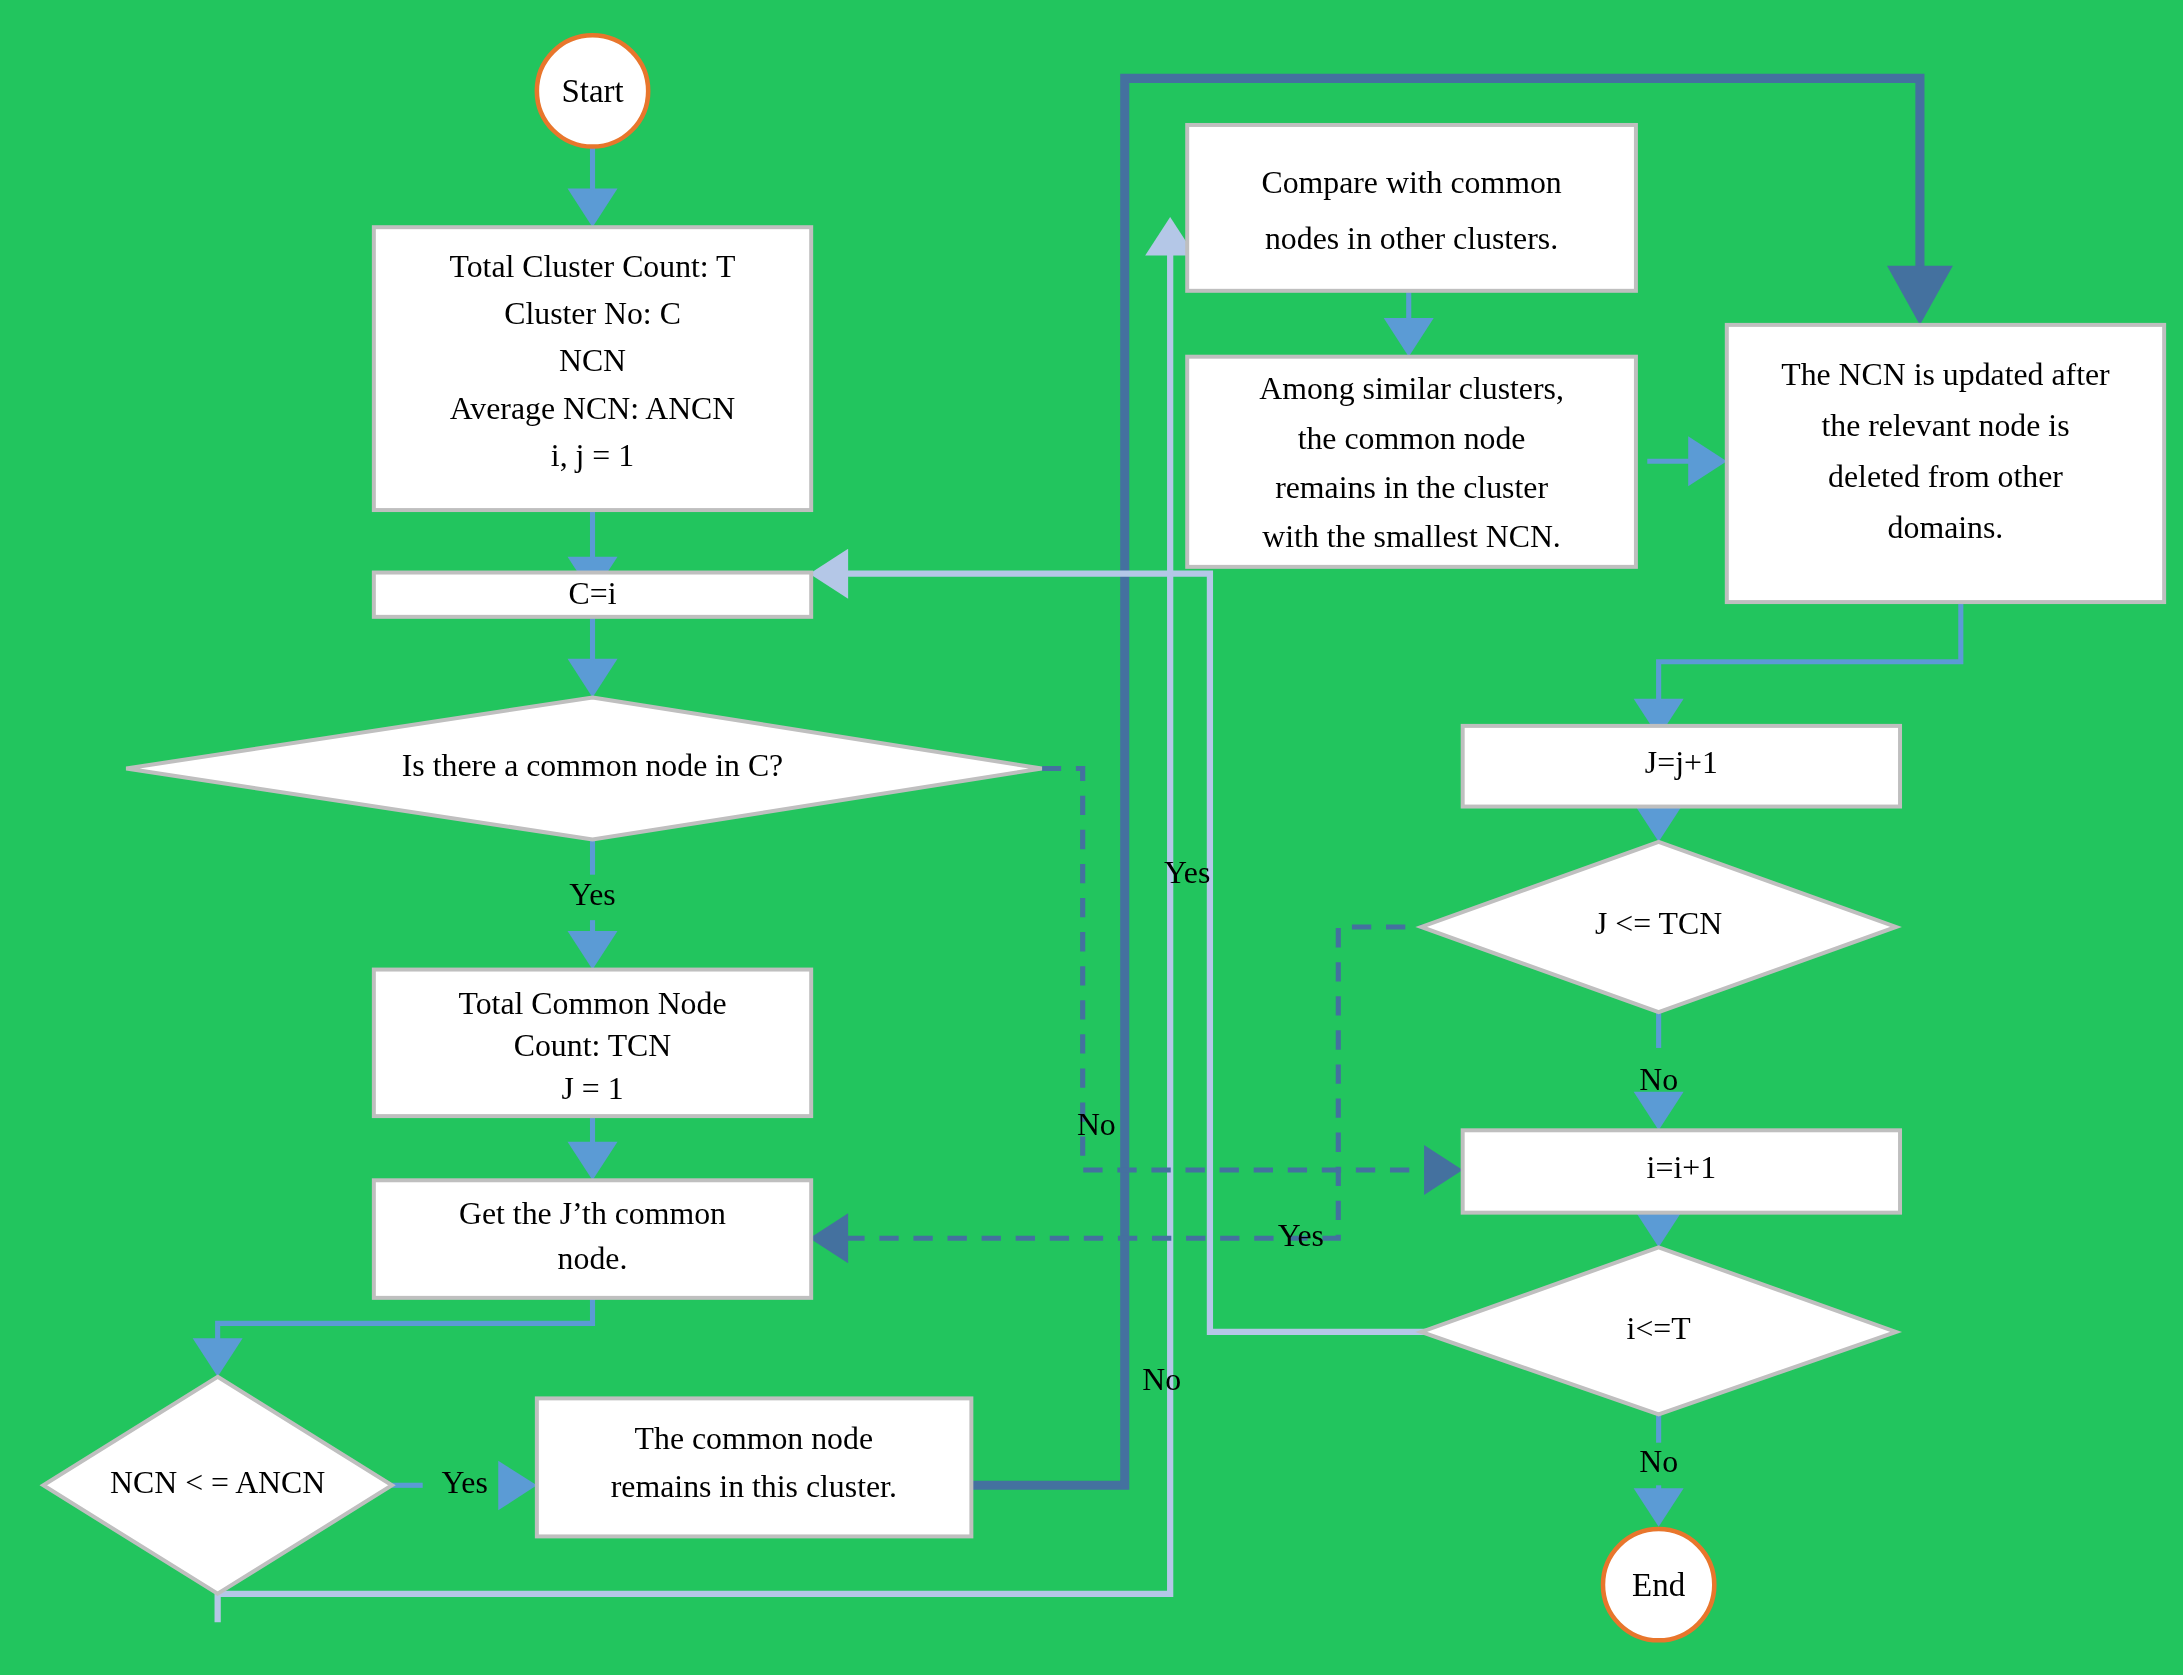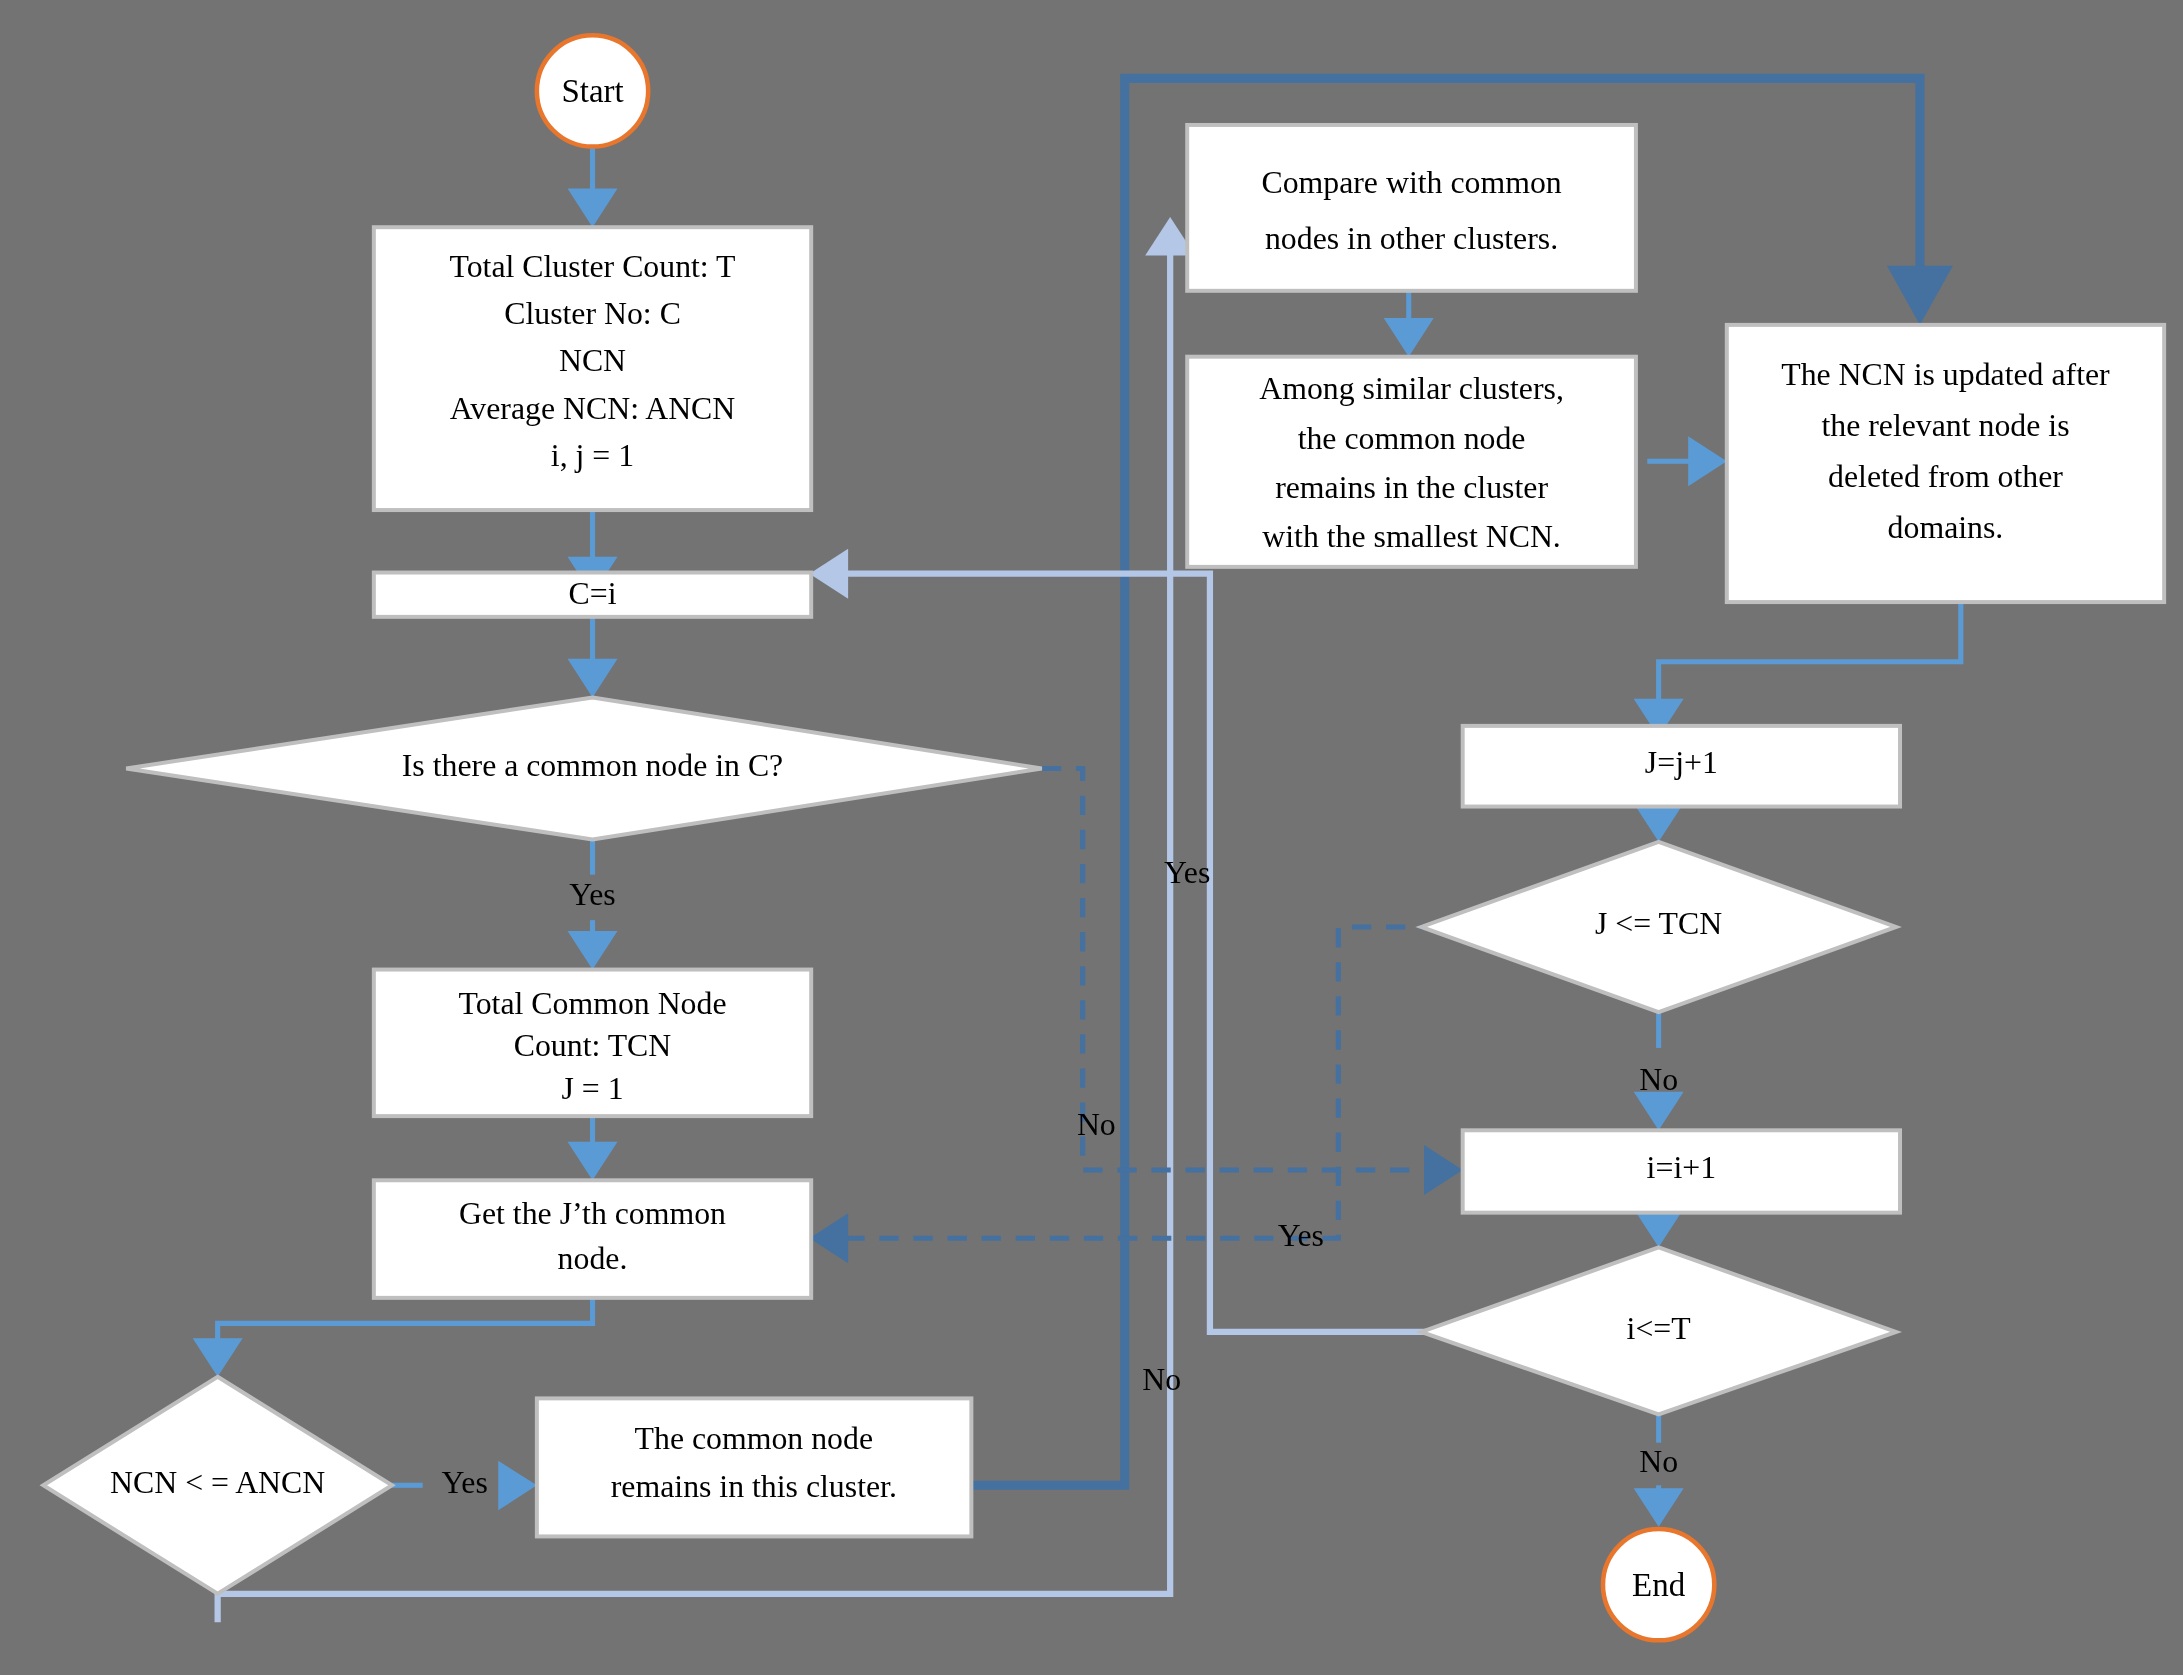--- a/index.html
+++ b/index.html
@@ -1,17 +1,17 @@
 <!DOCTYPE html>
 <html style="font-size:9px"><head>
 <meta charset="utf-8">
 <style>
   html,body{margin:0;padding:0;background:#ffffff;}
   body{font-family:"Liberation Serif", serif;}
-  #stage{position:relative;width:2183px;height:1675px;background:#737373;overflow:hidden;}
+  #stage{position:relative;width:2183px;height:1675px;background:#22c55e;overflow:hidden;}
   svg#flow{position:absolute;left:0;top:0;width:2183px;height:1675px;}
   .node-text{font-family:"Liberation Serif", serif; fill:#000000; text-anchor:middle; dominant-baseline:middle;}
   .edge-label{font-family:"Liberation Serif", serif; fill:#000000; text-anchor:middle; dominant-baseline:middle;}
   .shape-box{fill:#FFFFFF; stroke:#BFBFBF; stroke-width:7;}
   .shape-diamond{fill:#FFFFFF; stroke:#BFBFBF; stroke-width:7;}
   .shape-circle{fill:#FFFFFF; stroke:#E8762C; stroke-width:8;}
   .ln-mid{stroke:#5B9BD5; stroke-width:9; fill:none;}
   .ln-light{stroke:#B4C7E7; stroke-width:11; fill:none;}
   .ln-dark{stroke:#44719F; stroke-width:16; fill:none;}
   .ln-dash{stroke:#44719F; stroke-width:9; fill:none; stroke-dasharray:34 26;}

